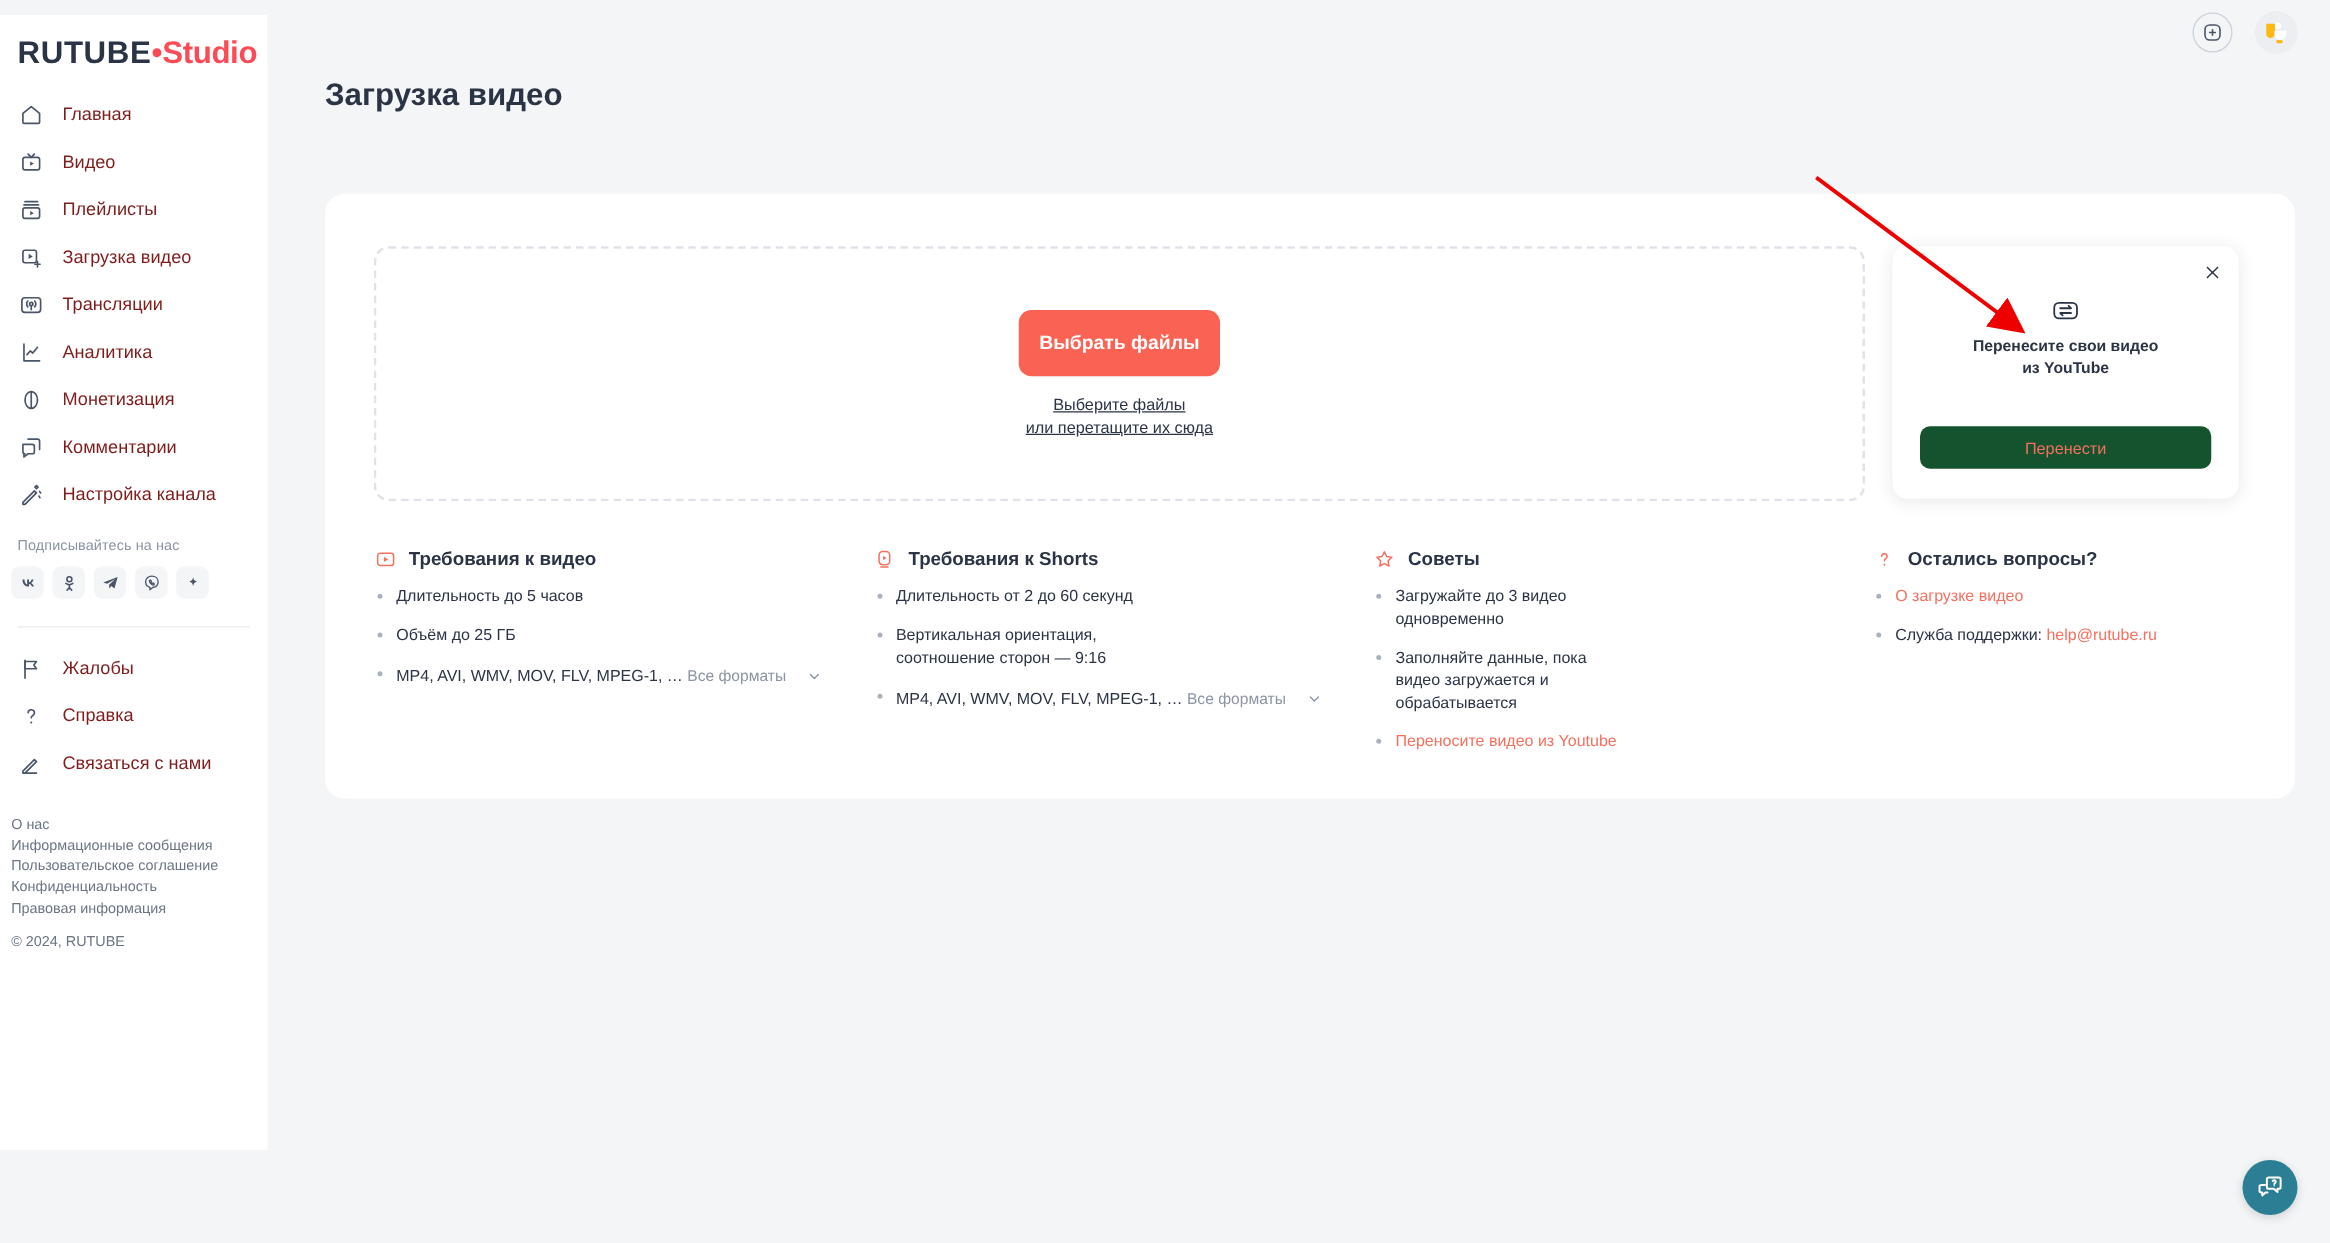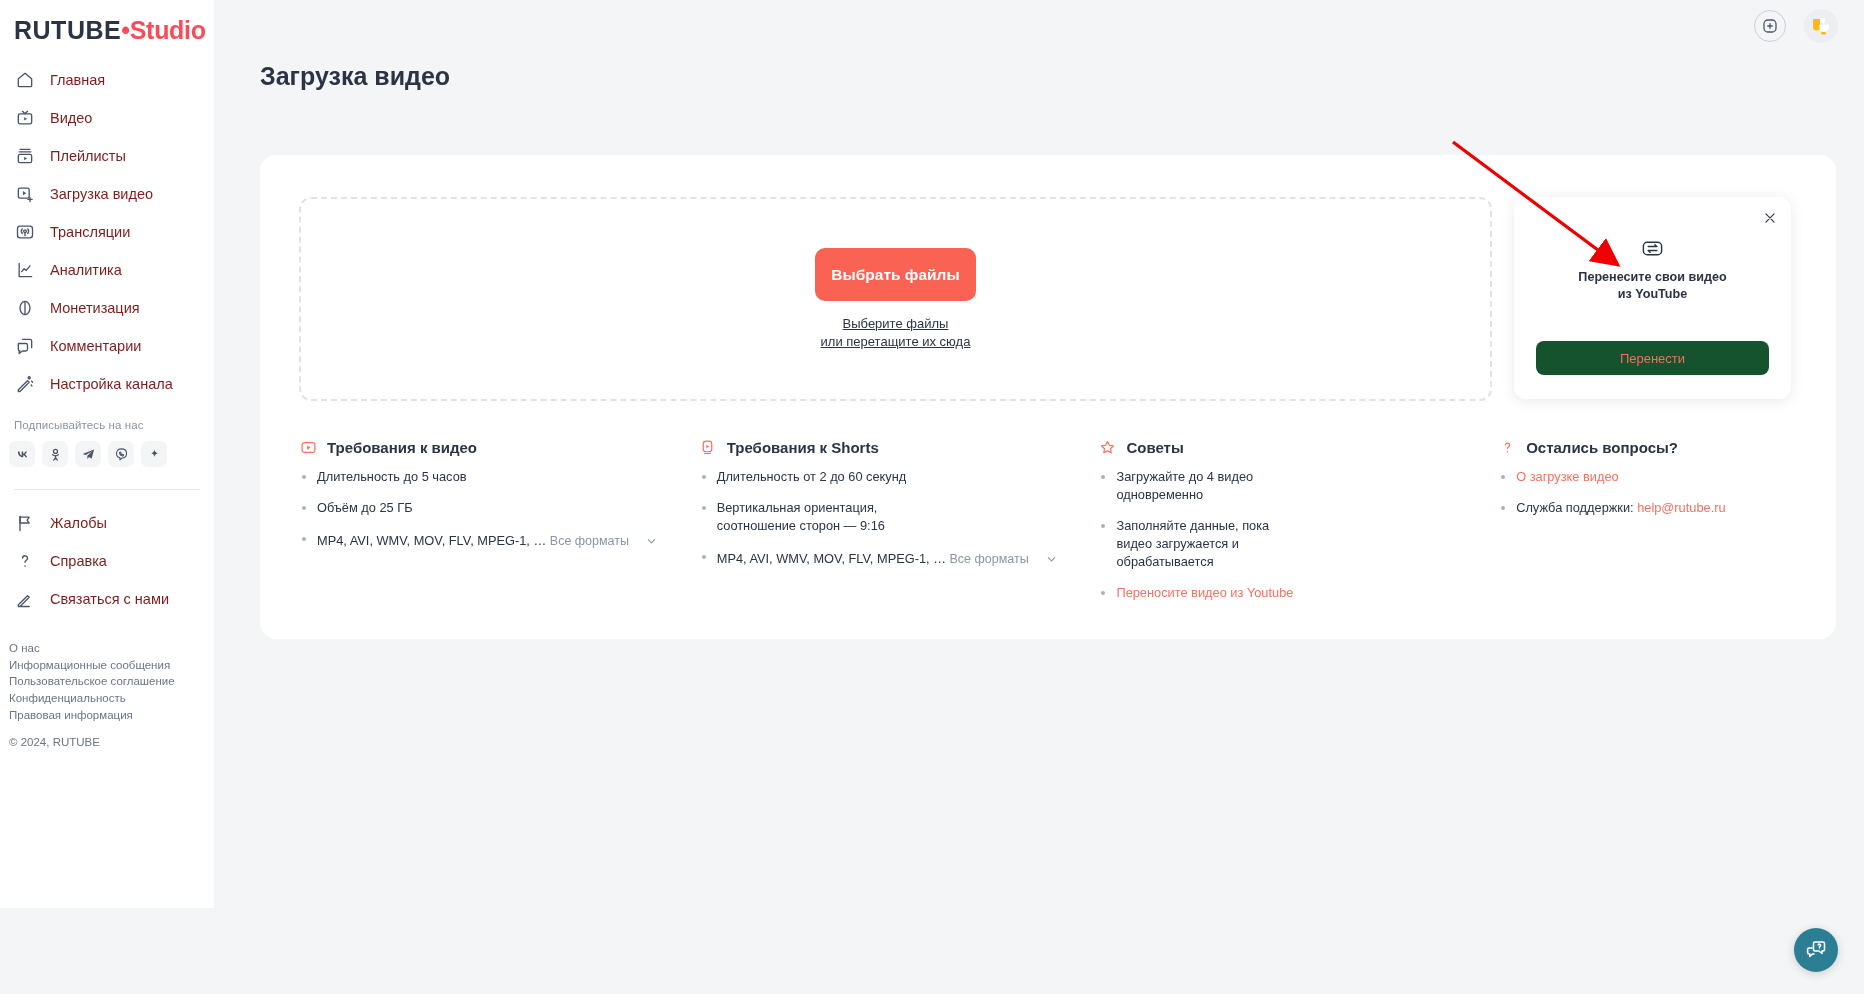--- a/index.html
+++ b/index.html
@@ -8,21 +8,21 @@
     width: 1864px; height: 994px;
     background: #f4f5f6;
     font-family: "Liberation Sans", "DejaVu Sans", sans-serif;
     color: #2b3445;
     overflow: hidden;
   }
   .app { position: relative; width: 1864px; height: 994px; }
 
   
   .sidebar {
-    position: absolute; left: 0; top: 0;
+    position: absolute; left: 0; top: 12px;
     width: 214px; height: 908px;
     background: #ffffff;
     padding: 0;
   }
   .logo {
     margin: 16px 0 0 14px;
     font-size: 25px; font-weight: 700; letter-spacing: -0.2px;
     display: flex; align-items: center; white-space: nowrap;
   }
   .logo .rt { color: #2b3445; font-weight: 800; letter-spacing: 0.5px; }
@@ -470,21 +470,21 @@
       <div class="col">
         <div class="col-head">
           <span class="col-ico">
               <svg viewBox="0 0 24 24" fill="none" stroke="currentColor" stroke-width="1.7" stroke-linecap="round" stroke-linejoin="round">
                 <path d="m12 3.5 2.6 5.3 5.9.8-4.3 4.1 1 5.8-5.2-2.7-5.2 2.7 1-5.8L3.5 9.6l5.9-.8z"></path>
               </svg>
             </span>
           <span class="col-title">Советы</span>
         </div>
         <ul>
-          <li style="max-width:180px">Загружайте до 4 видео одновременно</li>
+          <li style="max-width:180px">Загружайте до 3 видео одновременно</li>
           <li style="max-width:190px">Заполняйте данные, пока видео загружается и обрабатывается</li>
           <li>
             <a class="lnk">Переносите видео из Youtube</a>
           </li>
         </ul>
       </div>
 
       <div class="col">
         <div class="col-head">
           <span class="col-ico">

